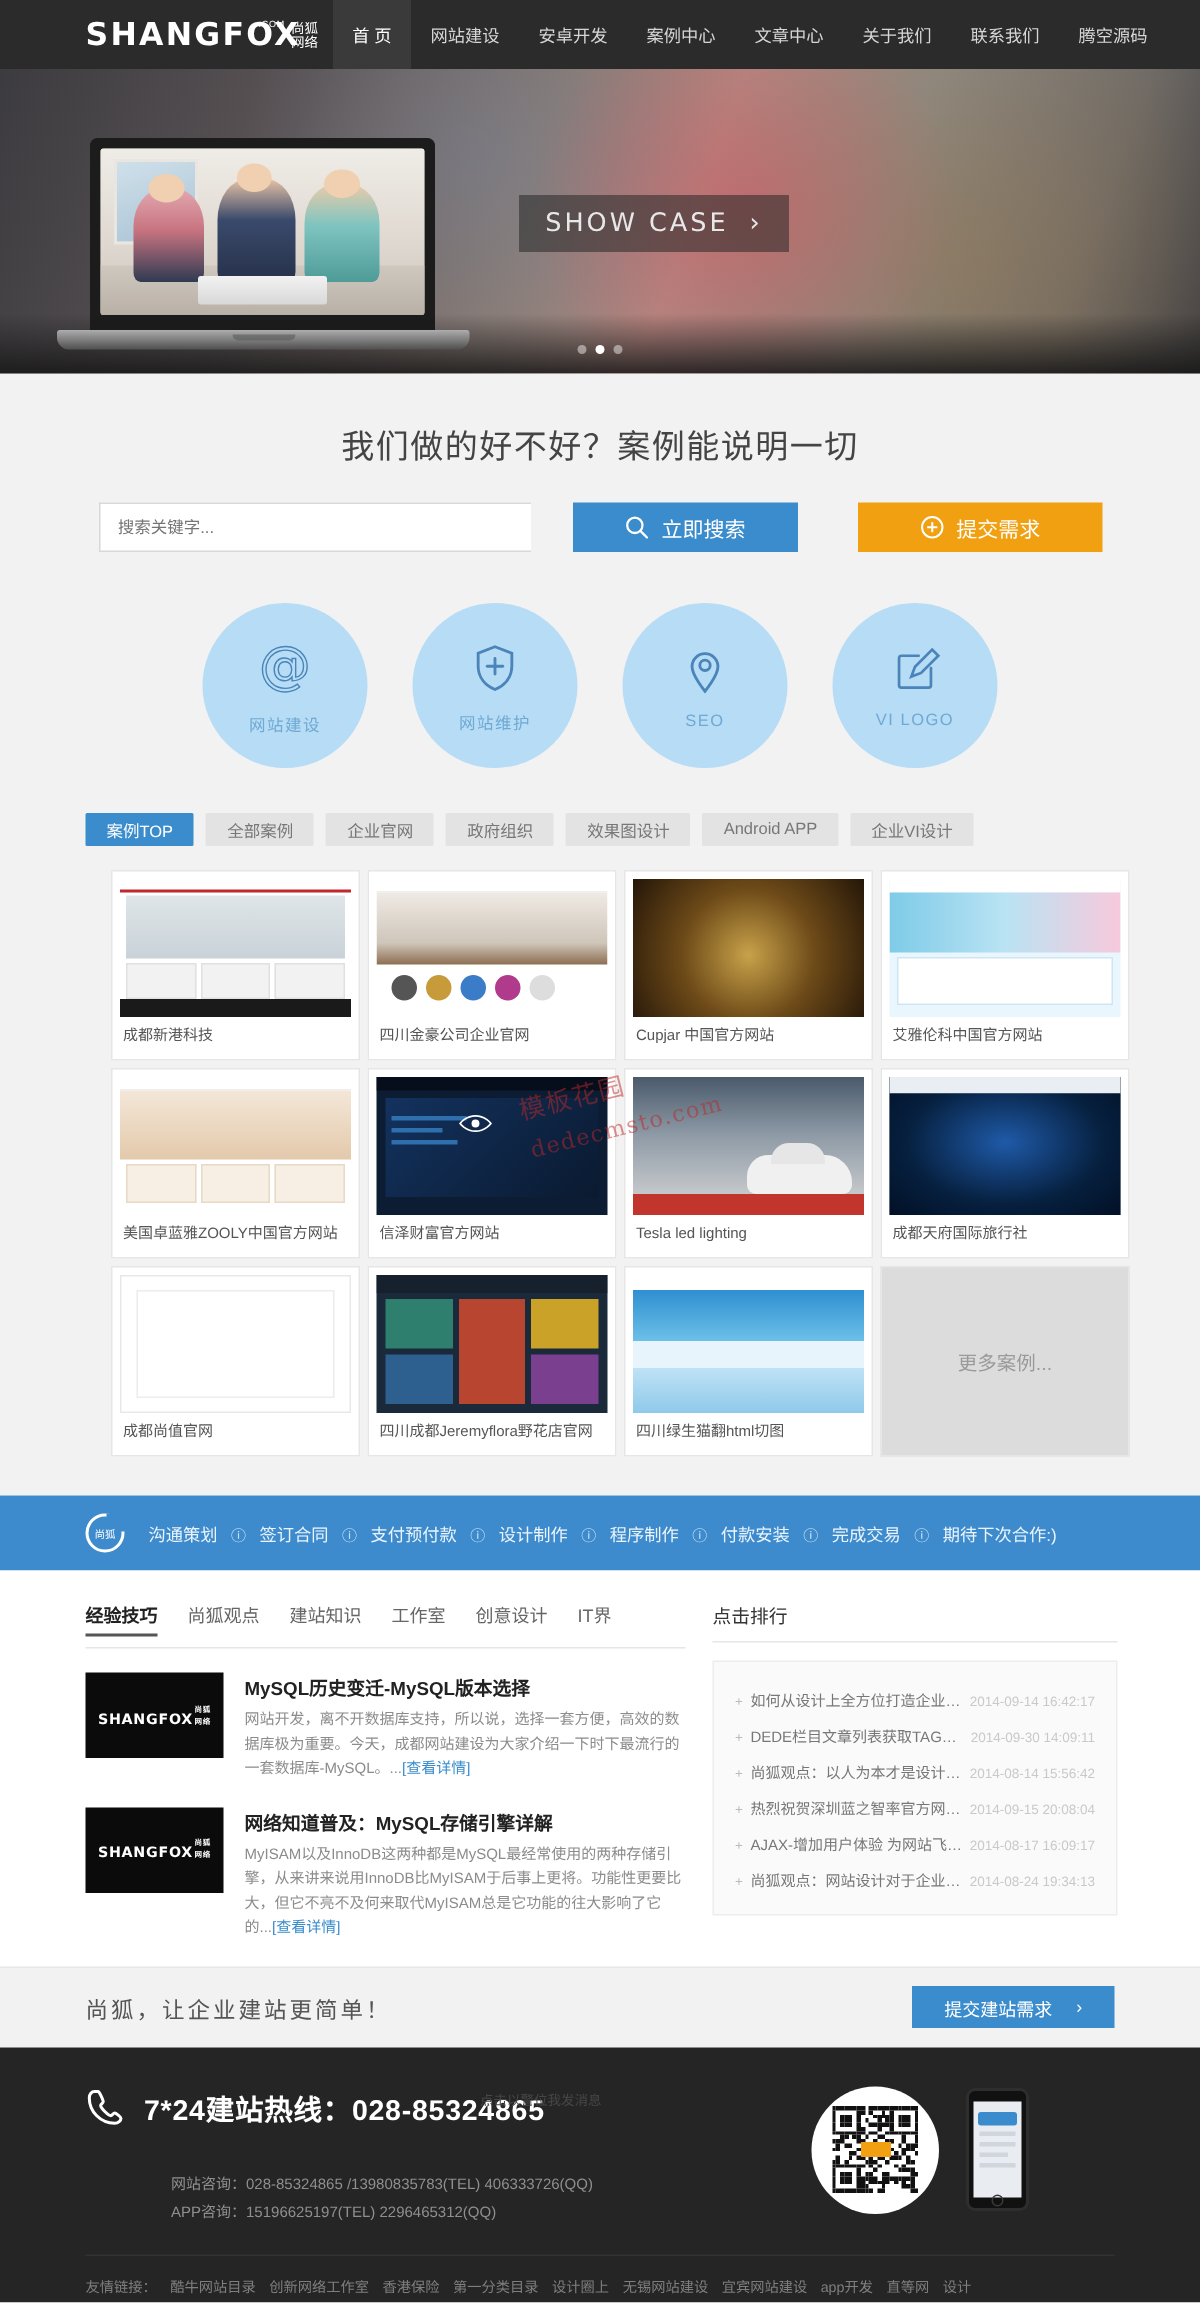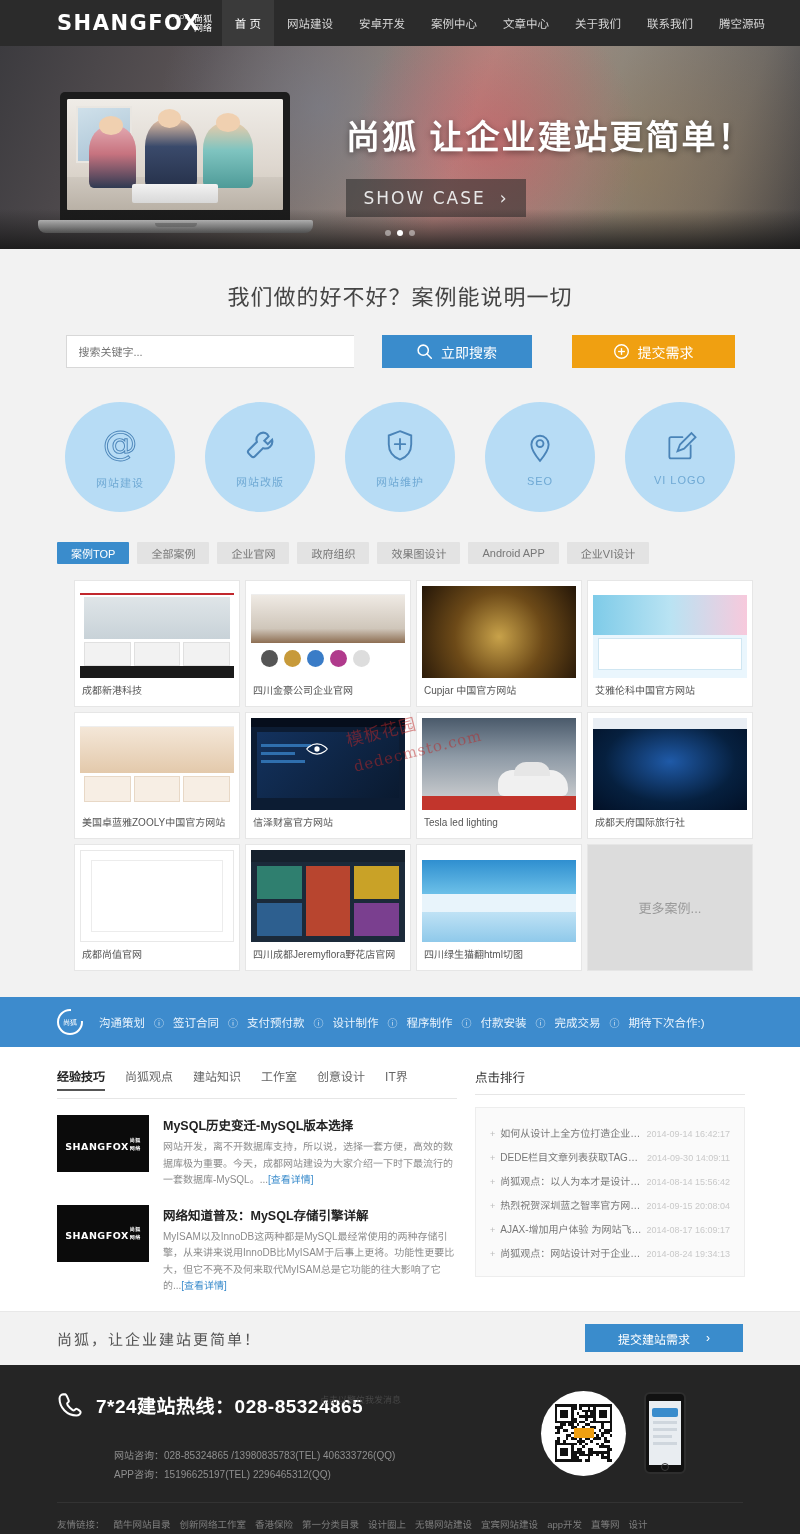--- a/index.html
+++ b/index.html
@@ -290,21 +290,21 @@
     text-overflow:ellipsis; cursor:pointer; }
   .rank-li .dt { color:#c9c9c9; margin-left:auto; font-size:9px; white-space:nowrap; }
 
   
   .cta {
     background:#f2f2f2; height:54px; display:flex; align-items:center;
     padding:0 57px; border-top:1px solid #e8e8e8;
   }
   .cta-text { font-size:15px; color:#555; font-family:"DejaVu Serif",serif; letter-spacing:2px; }
   .cta-btn {
-    margin-left:auto; background:#3a8ccc; color:#fff; height:28px; width:158px;
+    margin-left:auto; background:#3a8ccc; color:#fff; height:28px; width:135px;
     display:flex; align-items:center; justify-content:center; gap:16px;
     font-size:12px; cursor:pointer; border:none;
     font-family:"Liberation Sans",sans-serif;
   }
 
   
   .footer { background:#252525; color:#9a9a9a; padding:26px 0 0; position:relative; }
   .f-top { display:flex; padding:0 57px; align-items:flex-start; }
   .f-phone { display:flex; align-items:center; gap:12px; color:#fff; }
   .f-phone .num { font-size:19px; font-weight:bold; letter-spacing:.5px; }
@@ -375,21 +375,20 @@
           <div class="ph-p ph-p3"></div>
             <div class="ph-head ph-h3"></div>
           <div class="ph-lap"></div>
         </div>
       </div>
       <div class="laptop-base">
           <div class="laptop-notch"></div>
         </div>
     </div>
     <div class="hero-right">
-      <div class="hero-title">尚狐  让企业建站更简单！</div>
       <div class="hero-btn">
         <span>SHOW CASE</span>
         <span>›</span>
       </div>
     </div>
     <div class="hero-dots" id="dots">
         <span></span>
         <span class="on"></span>
         <span></span>
       </div>
@@ -419,28 +418,20 @@
 
   <div class="serv-sec">
     <div class="serv-row">
       <div class="serv">
         <span class="ic">
           <svg width="40" height="40" viewBox="0 0 44 44">
             <text x="22" y="33" font-size="38" text-anchor="middle" fill="none" stroke="#4a84b8" stroke-width="1" font-family="DejaVu Sans">@</text>
           </svg>
         </span>
         <span class="lbl">网站建设</span>
-      </div>
-      <div class="serv">
-        <span class="ic">
-          <svg width="38" height="38" viewBox="0 0 44 44" fill="none" stroke="#4a84b8" stroke-width="2.4" stroke-linecap="round">
-            <path d="M28 8a8 8 0 0 0-9.6 10.4L9 27.8a3 3 0 0 0 0 4.2l3 3a3 3 0 0 0 4.2 0l9.4-9.4A8 8 0 0 0 36 16l-5 5-4-4 5-5a8 8 0 0 0-4-4z"></path>
-          </svg>
-        </span>
-        <span class="lbl">网站改版</span>
       </div>
       <div class="serv">
         <span class="ic">
           <svg width="38" height="38" viewBox="0 0 44 44" fill="none" stroke="#4a84b8" stroke-width="2.2" stroke-linecap="round">
             <path d="M22 6l13 5v10c0 9-6 15-13 18-7-3-13-9-13-18V11z"></path>
             <line x1="22" y1="15" x2="22" y2="27"></line>
             <line x1="16" y1="21" x2="28" y2="21"></line>
           </svg>
         </span>
         <span class="lbl">网站维护</span>

